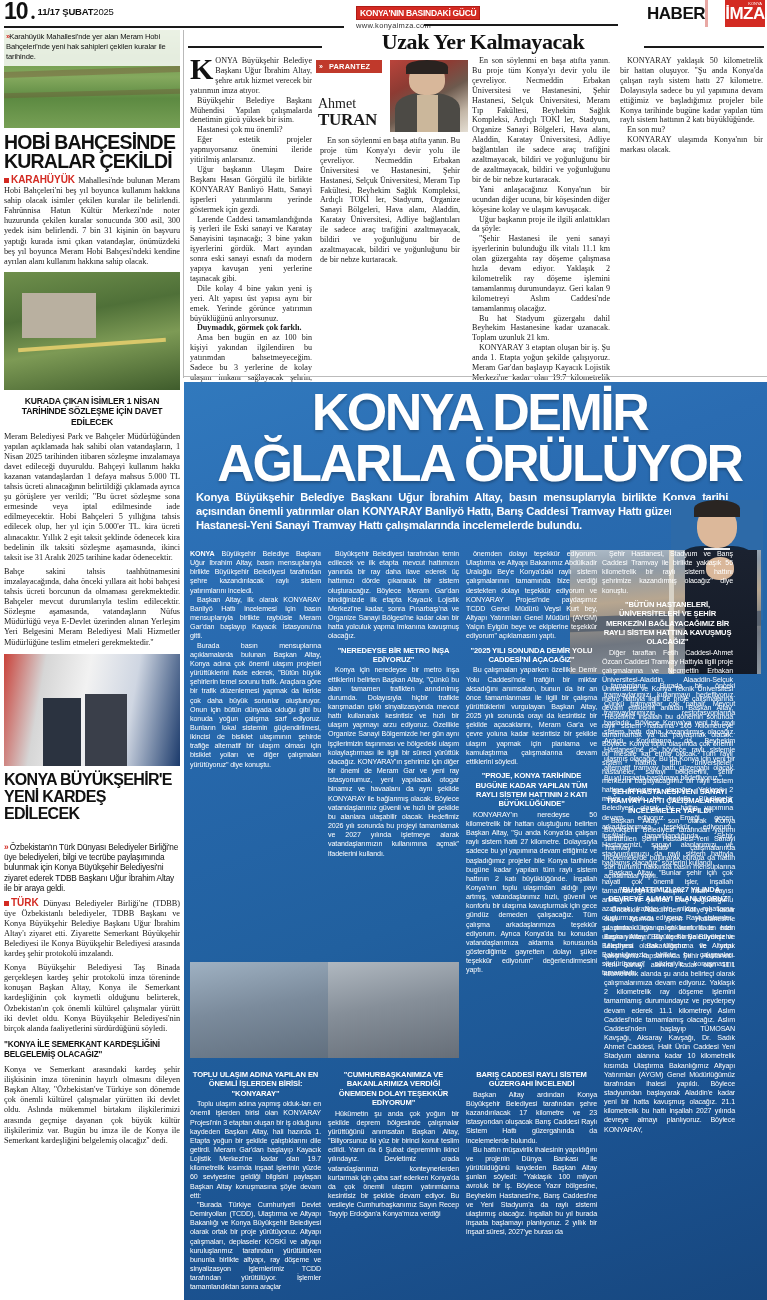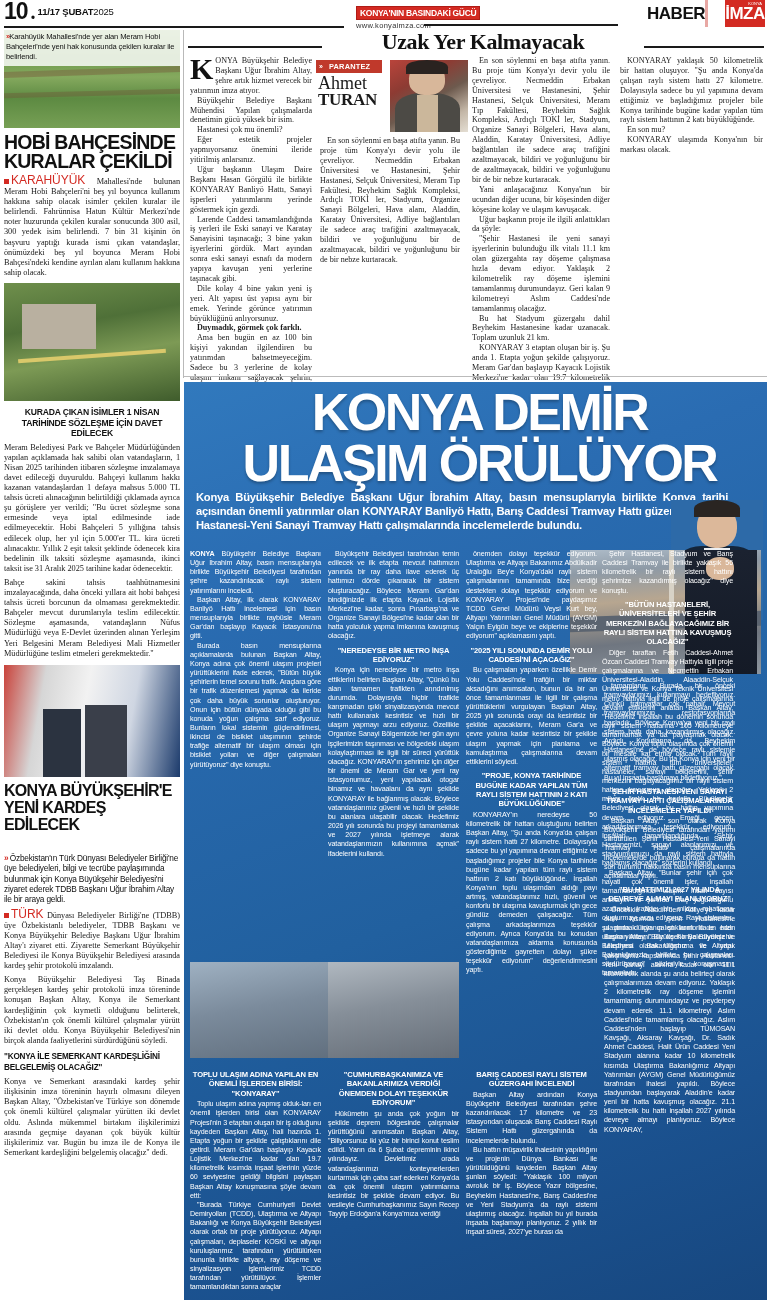--- a/index.html
+++ b/index.html
@@ -98,21 +98,21 @@
     margin-top:5px;
   }
   .body-text {
     font-family:"Liberation Serif", serif;
     font-size:8.3px; line-height:10.1px; color:#1a1a1a;
     text-align:justify; margin-top:4px;
     letter-spacing:-0.05px;
   }
   .body-text .lead-city {
     font-family:"Liberation Sans", sans-serif;
-    font-weight:normal; color:#d32a22; font-size:12px;
+    font-weight:bold; color:#d32a22; font-size:10px;
   }
   .sq { display:inline-block; width:5px; height:5px; background:#d32a22; margin-right:2px; }
 
   .photo2 { width:176px; height:118px; margin-top:5px;
     background: linear-gradient(170deg,#6f8f4c 0%,#4f7038 35%,#7d9a55 60%,#3f5c2c 100%);
     position:relative; overflow:hidden;}
   .photo2::before{content:"";position:absolute;left:10%;top:18%;width:42%;height:38%;background:#b9b0a0;}
   .photo2::after{content:"";position:absolute;left:8%;top:60%;width:84%;height:4px;background:#d9c86a;transform:rotate(-4deg);}
 
   .sub-head {
@@ -165,21 +165,21 @@
     background:#c0392b; color:#fff;
     font-family:"Liberation Sans", sans-serif; font-weight:bold;
     font-size:7.4px; letter-spacing:0.2px;
     display:flex; align-items:center; padding-left:13px;
   }
   .parantez-badge .dots { position:absolute; left:3px; top:3px; color:#fff; font-size:7px; font-weight:bold;}
   .parantez-name {
     position:absolute; left:2px; top:16px;
     font-family:"Liberation Serif", serif; color:#1a1a1a;
   }
-  .parantez-name .n1 { display:block; font-size:18px; line-height:15px; }
+  .parantez-name .n1 { display:block; font-size:14px; line-height:15px;margin-top:20px; }
   .parantez-name .n2 { display:block; font-size:17px; line-height:17px; font-weight:bold; letter-spacing:-0.3px;}
   .parantez-photo {
     position:absolute; left:74px; top:0; width:78px; height:72px;
     background:linear-gradient(150deg,#b9443b 0%,#8d3b33 30%,#6d5a4e 55%,#c3b6a6 80%,#e4ded3 100%);
     overflow:hidden;
   }
   .parantez-photo .head {
     position:absolute; left:24%; top:4%; width:46%; height:44%;
     background:#d8b79a; border-radius:48% 48% 42% 42%;
   }
@@ -288,21 +288,21 @@
   <div class="mh-logo">
     <span class="tiny">KONYA</span>
     <span>İMZA</span>
   </div>
 
   <div class="col-left">
 
     <div class="lead-photo-wrap">
       <div class="lead-photo"></div>
       <div class="kicker-overlay">
-        <span class="chev">»</span><span>Karahüyük Mahallesi'nde yer alan Meram Hobi Bahçeleri'nde yeni hak konusunda çekilen kuralar ile belirlendi.</span>
+        <span class="chev">»</span><span>Karahüyük Mahallesi'nde yer alan Meram Hobi Bahçeleri'nde yeni hak sahipleri çekilen kuralar ile tarihinde.</span>
       </div>
     </div>
 
     <div class="hl-main">
       <span>HOBİ BAHÇESİNDE</span><br>
       <span>KURALAR ÇEKİLDİ</span>
     </div>
 
     <div class="body-text">
       <span class="sq"></span><span class="lead-city">KARAHÜYÜK</span>
@@ -393,21 +393,21 @@
     <p style="text-indent:7px;">En son mu?</p>
     <p style="text-indent:7px;">KONYARAY ulaşımda Konya'nın bir markası olacak.</p>
   </div>
 
   <div style="position:absolute;left:184px;top:376px;width:583px;height:1px;background:#bbb;"></div>
 
   <div class="blue">
 
     <div class="blue-title">
       <span>KONYA DEMİR</span>
-      <span class="l2">ULAŞIM ÖRÜLÜYOR</span>
+      <span class="l2">AĞLARLA ÖRÜLÜYOR</span>
     </div>
 
     <div class="blue-deck">Konya Büyükşehir Belediye Başkanı Uğur İbrahim Altay, basın mensuplarıyla birlikte Konya tarihi açısından önemli yatırımlar olan KONYARAY Banliyö Hattı, Barış Caddesi Tramvay Hattı güzergahı, Şehir Hastanesi-Yeni Sanayi Tramvay Hattı çalışmalarında incelemelerde bulundu.</div>
 
     <div class="altay-photo">
       <div class="bg"></div>
       <div class="sd"></div>
       <div class="sh"></div>
       <div class="tie"></div>
       <div class="hd"></div>

